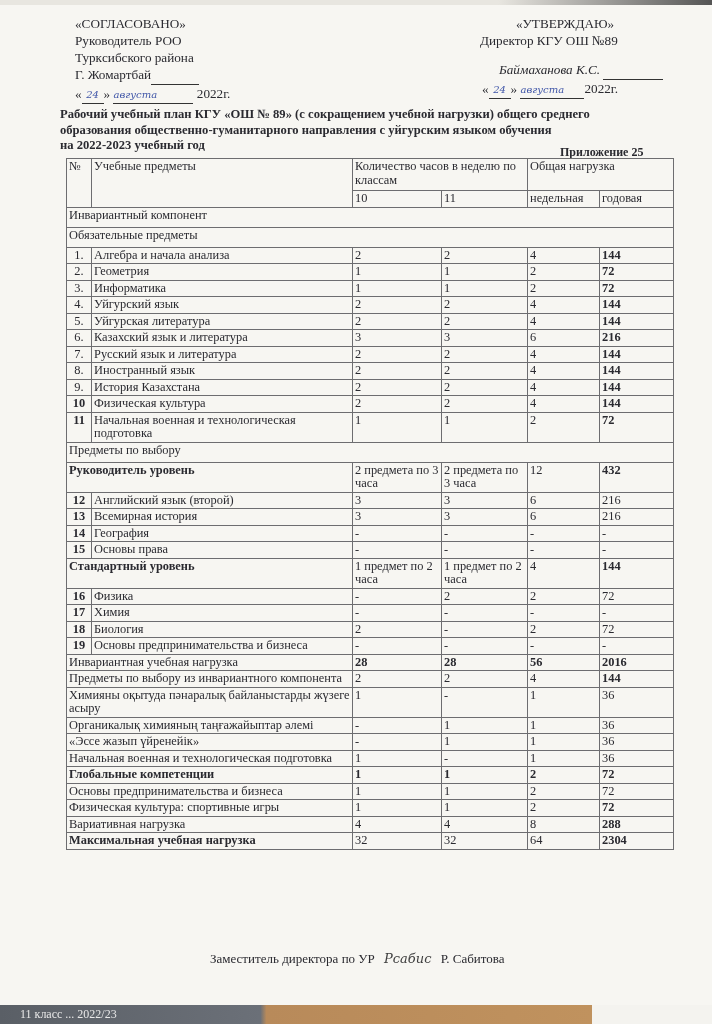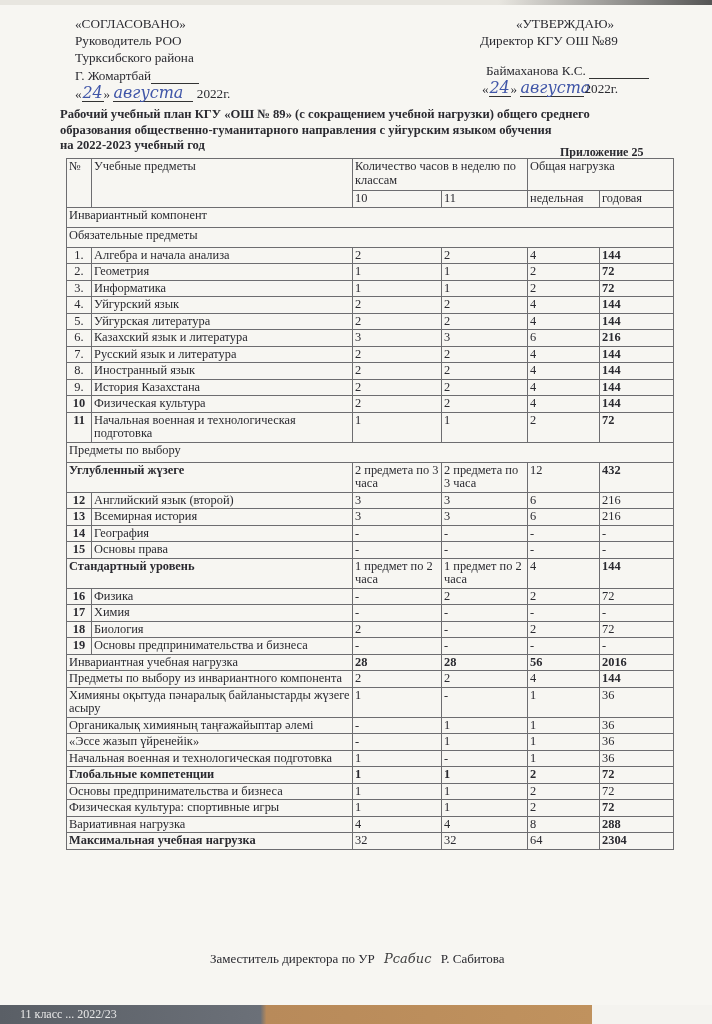--- a/index.html
+++ b/index.html
@@ -7,21 +7,21 @@
     width:712px; height:1024px; overflow:hidden; position:relative;
     background:#f4f3ef;
     font-family:"Liberation Serif", "DejaVu Serif", serif;
     color:#2a2a30;
   }
   .topbar { position:absolute; left:0; top:0; width:712px; height:5px; background:linear-gradient(90deg,#e8e6e0 0%,#e8e6e0 70%,#555 100%); }
   .page { position:absolute; left:0; top:0; width:712px; height:1005px; background:#f7f6f2; }
   .hdr-left { position:absolute; left:75px; top:15px; font-size:13.2px; line-height:17px; }
   .hdr-right { position:absolute; left:480px; top:15px; font-size:13.2px; line-height:17px; }
   .hdr-right .c { text-align:center; width:170px; }
-  .sig { display:inline-block; border-bottom:1px solid #333; color:#4056a8; font-style:italic; font-family:"DejaVu Serif", serif; font-size:16px; }
+  .sig { display:inline-block; border-bottom:1px solid #333; color:#4056a8; font-style:italic; font-family:"DejaVu Serif", serif; font-size:10px; }
   .title { position:absolute; left:60px; top:107px; width:600px; text-align:left; font-weight:bold; font-size:12.6px; line-height:15.5px; }
   .appendix { position:absolute; left:560px; top:145px; font-weight:bold; font-size:12px; }
   table.plan {
     position:absolute; left:66px; top:158px; width:607px;
     border-collapse:collapse; table-layout:fixed;
     font-size:12.4px; line-height:13.5px;
   }
   table.plan td { border:1px solid #6d6d70; padding:1px 2px; vertical-align:top; }
   table.plan col.c-num { width:25px; }
   table.plan col.c-sub { width:261px; }
@@ -52,21 +52,21 @@
       <span>«</span><span class="sig" style="width:22px;text-align:center;">24</span><span>»</span>
       <span class="sig" style="width:80px;">августа</span>
       <span>2022г.</span>
     </div>
   </div>
 
   <div class="hdr-right">
     <div class="c">«УТВЕРЖДАЮ»</div>
     <div style="margin-left:0px;">Директор КГУ ОШ №89</div>
     <div style="height:12px;"></div>
-    <div style="margin-left:6px;"><span>Баймаханова К.С.</span> <span class="sig" style="width:60px;"> </span></div>
+    <div style="margin-left:19px;font-style:italic;"><span>Баймаханова К.С.</span> <span class="sig" style="width:60px;"> </span></div>
     <div style="margin-left:2px;">
       <span>«</span><span class="sig" style="width:22px;text-align:center;">24</span><span>»</span>
       <span class="sig" style="width:64px;">августа</span><span>2022г.</span>
     </div>
   </div>
 
   <div class="title">
     <div>Рабочий учебный план КГУ «ОШ № 89» (с сокращением учебной нагрузки) общего среднего</div>
     <div>образования общественно-гуманитарного направления с уйгурским языком обучения</div>
     <div>на 2022-2023 учебный год</div>
@@ -193,21 +193,21 @@
           <td>2</td>
           <td class="b">72</td>
         </tr>
       </tbody>
 
     <tbody>
         <tr style="height:20px;margin-top:25px;">
           <td colspan="6">Предметы по выбору</td>
         </tr>
     <tr>
-      <td colspan="2" class="b">Углубленный жүзеге</td>
+      <td colspan="2" class="b">Руководитель уровень</td>
       <td>2 предмета по 3 часа</td>
       <td>2 предмета по 3 часа</td>
       <td>12</td>
       <td class="b">432</td>
     </tr>
     </tbody>
       <tbody id="advanced-body">
         <tr>
           <td class="numb">12</td>
           <td>Английский язык (второй)</td>

